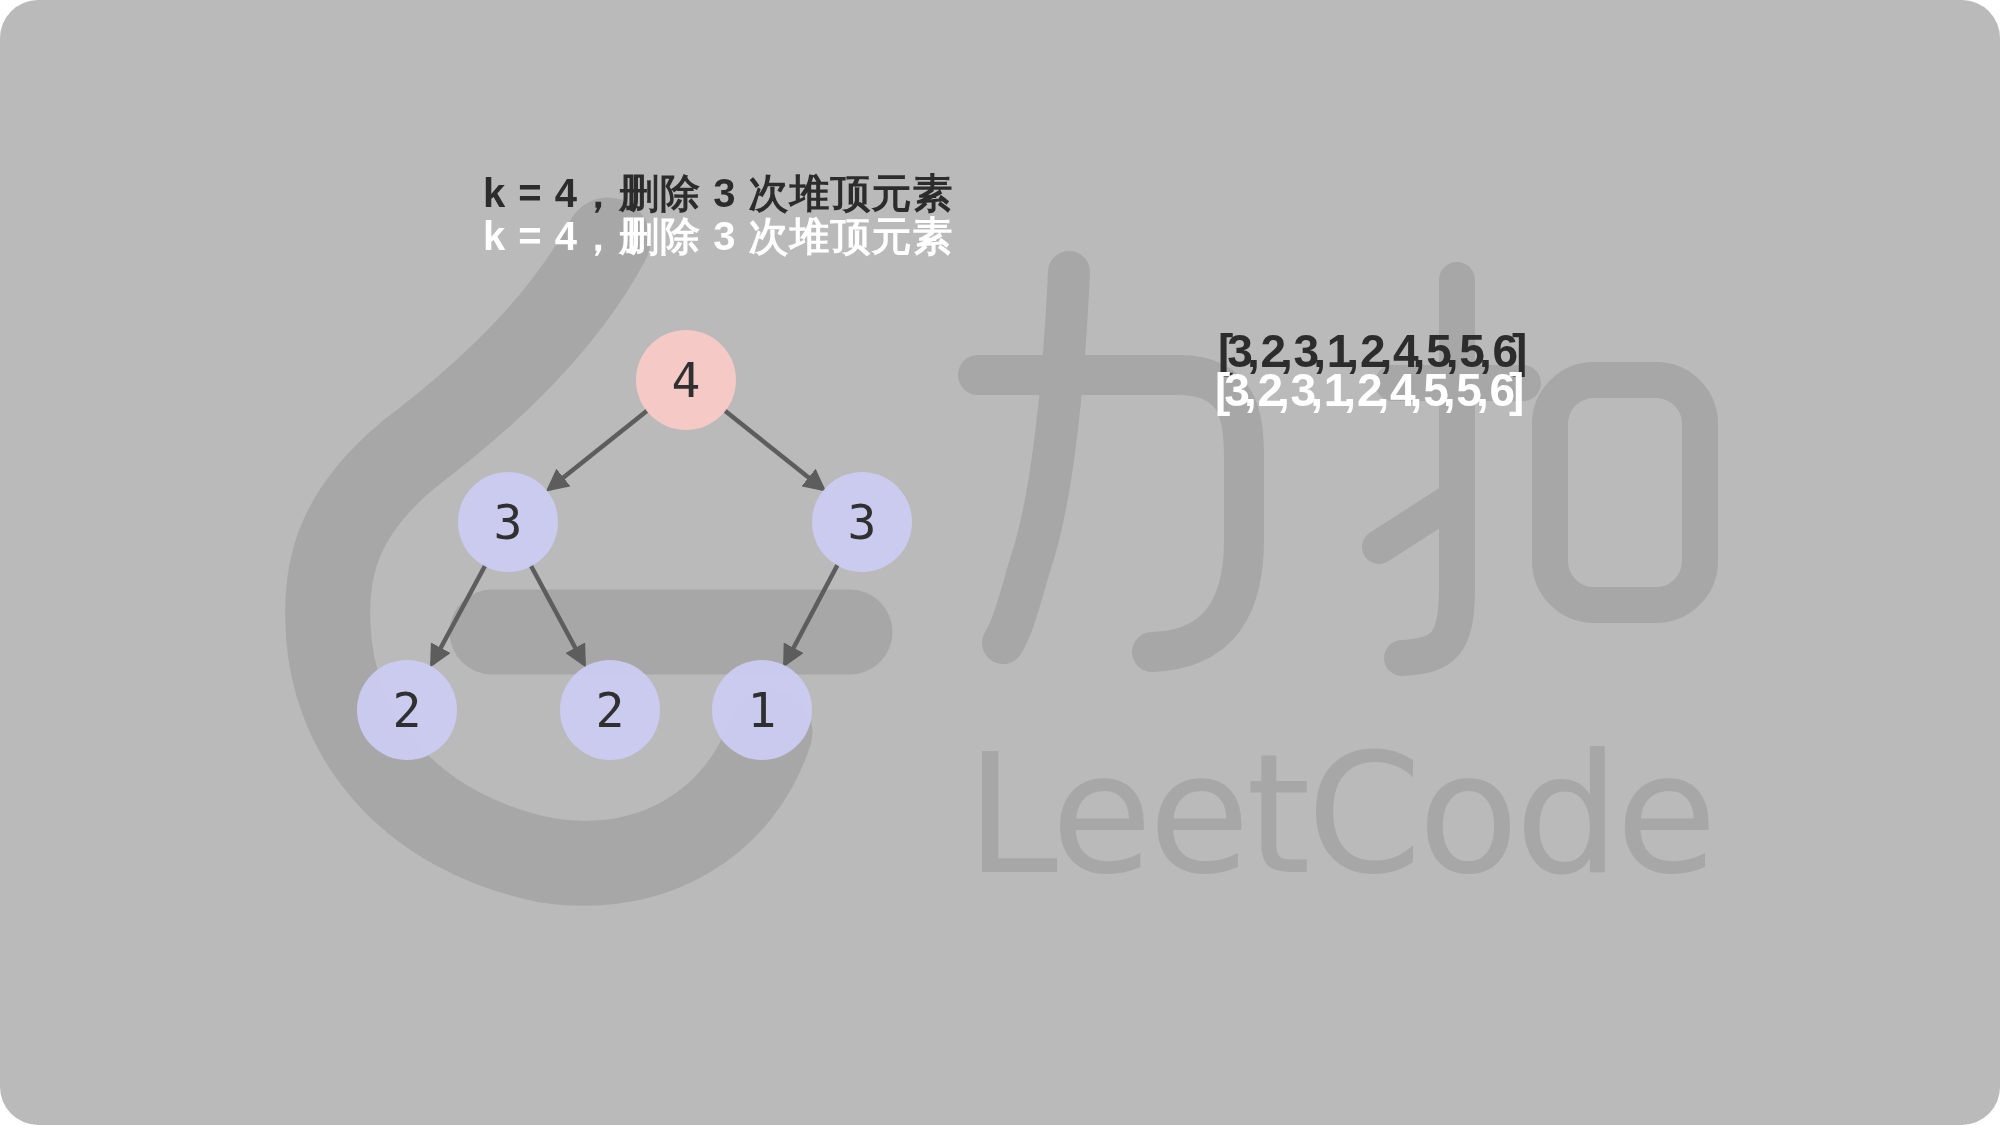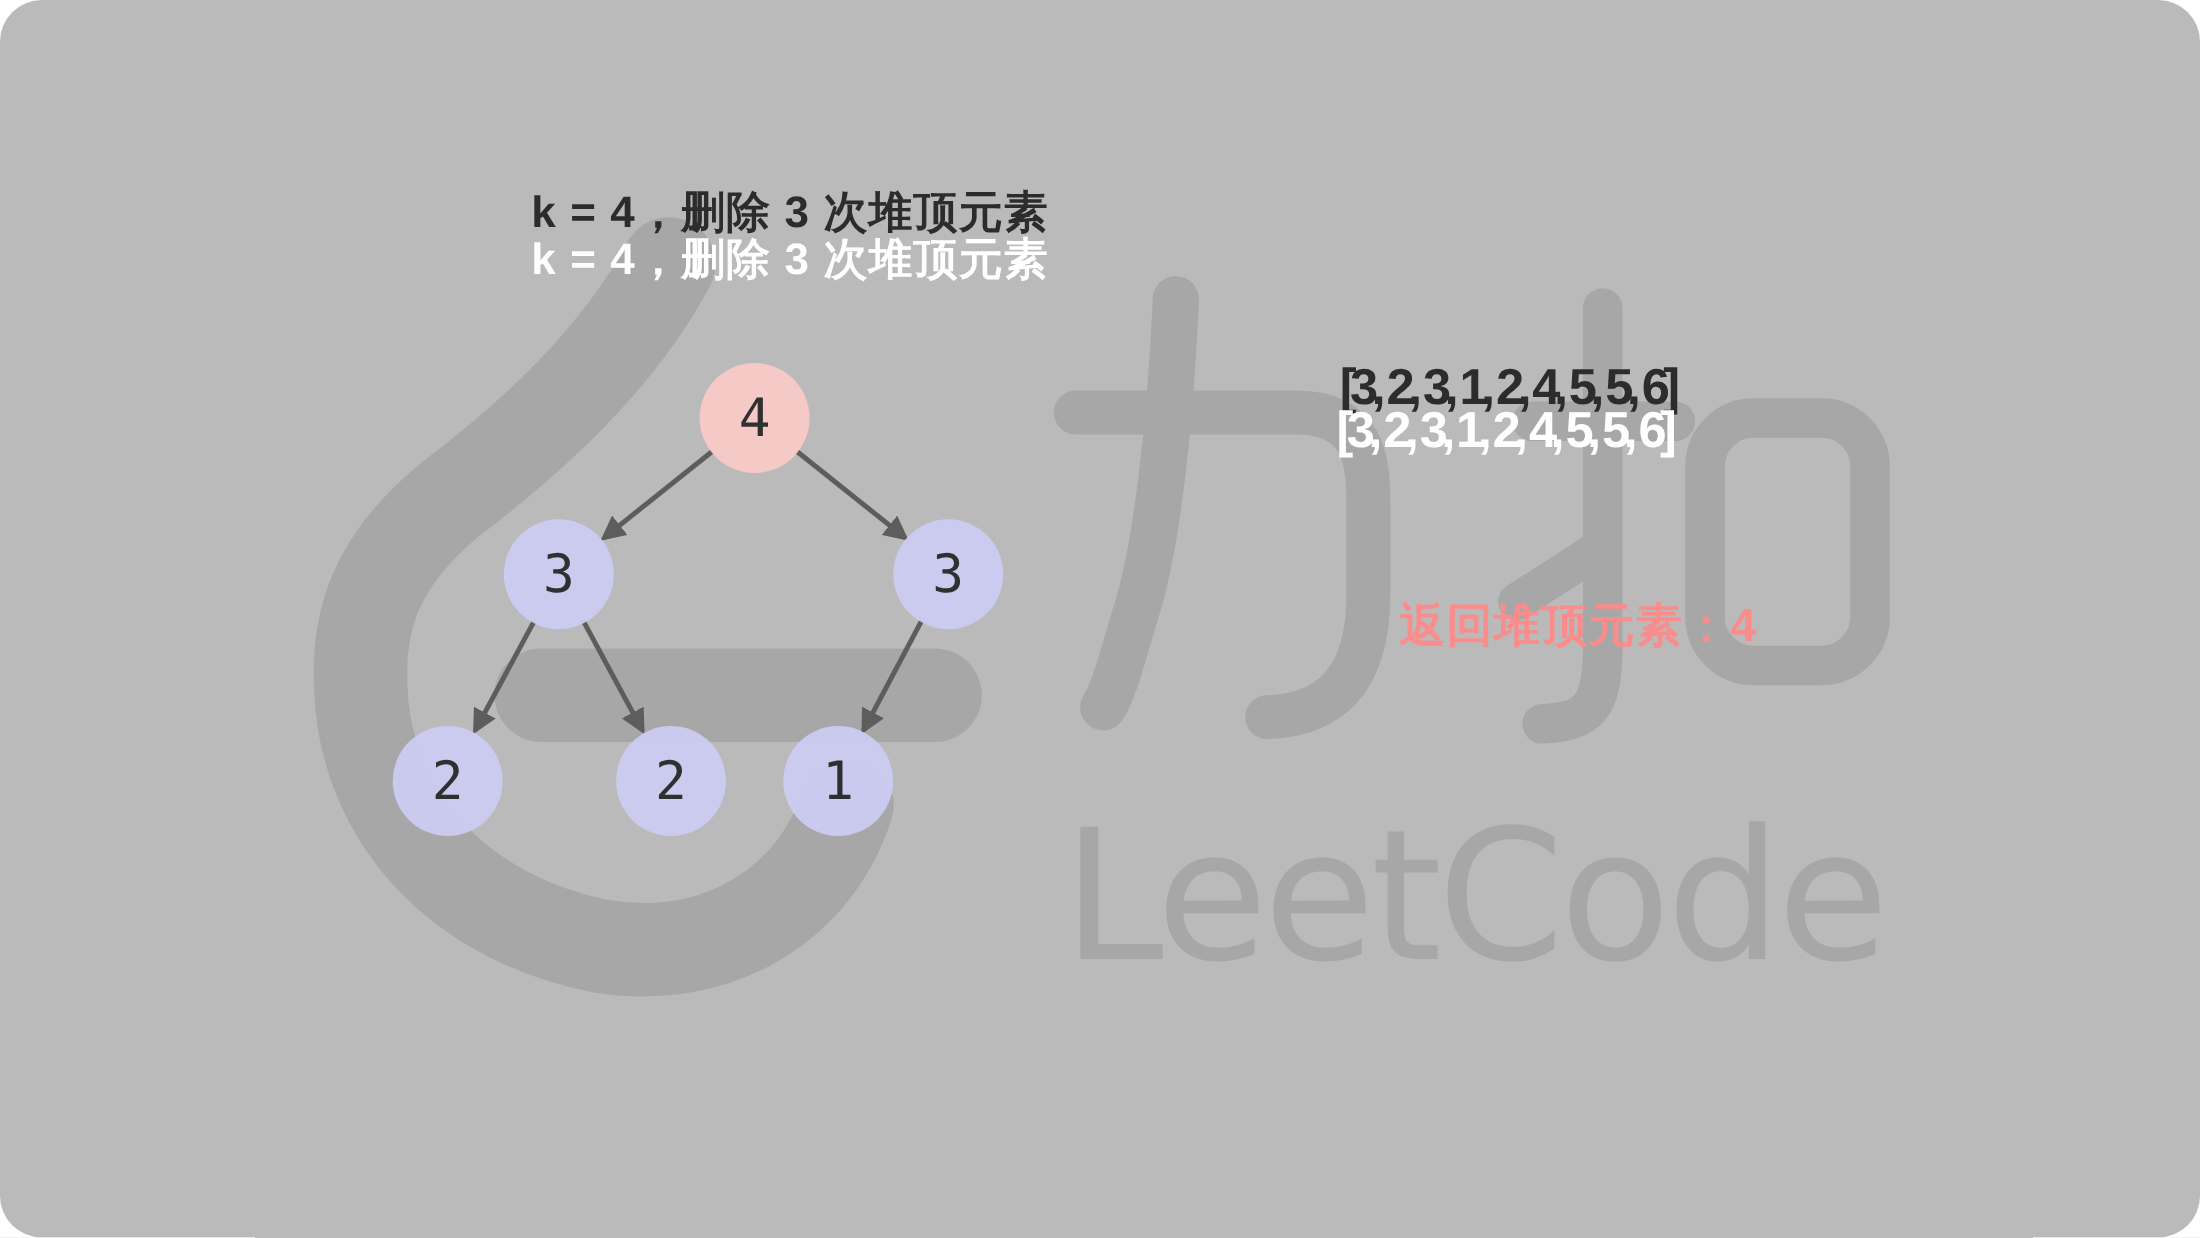--- a/index.html
+++ b/index.html
@@ -95,16 +95,15 @@
       <span>2</span>
     </div>
     <div class="node node-5" style="background: rgb(205, 204, 244);">
       <span>1</span>
     </div>
 
     <div class="txt heading-dark">k = 4，删除 3 次堆顶元素</div>
     <div class="txt heading-light">k = 4，删除 3 次堆顶元素</div>
     <div class="txt array-dark">[3, 2, 3, 1, 2, 4, 5, 5, 6]</div>
     <div class="txt array-light">[3, 2, 3, 1, 2, 4, 5, 5, 6]</div>
-    <div class="txt result-note">返回堆顶元素：4</div>
 
   </div>
 </div>
 
 </body></html>

